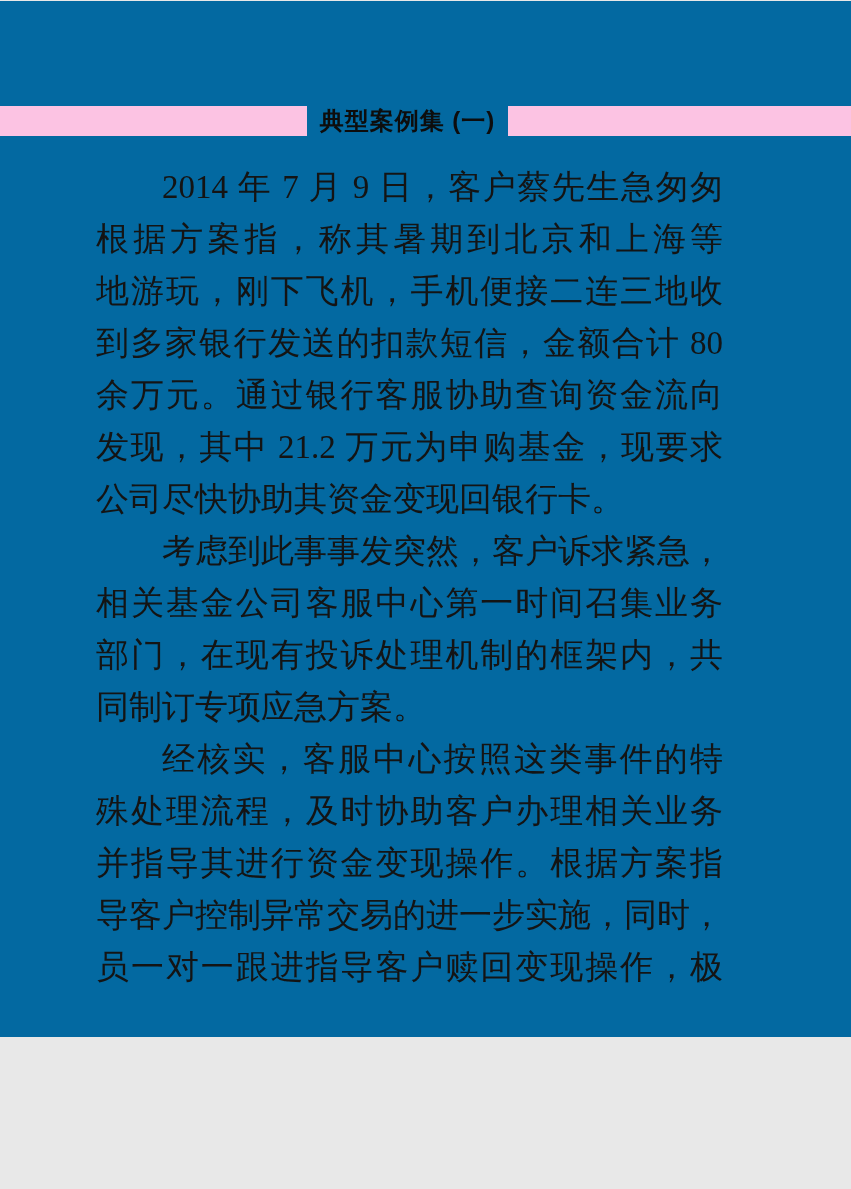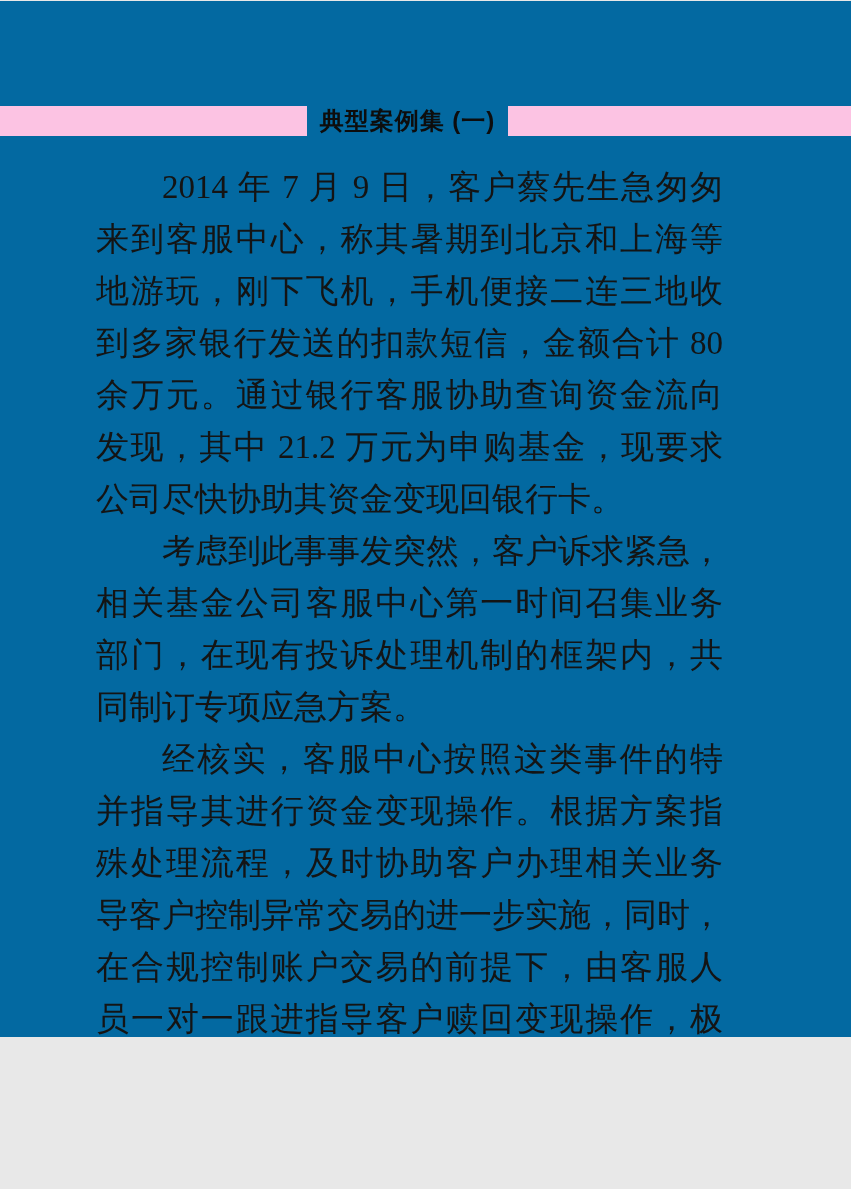--- a/index.html
+++ b/index.html
@@ -89,33 +89,32 @@
 <div class="page">
 
   <div class="running-head">
     <div class="head-bar left" style="background-color: rgb(252, 195, 227);"></div>
     <div class="head-title">典型案例集 (一)</div>
     <div class="head-bar right" style="background-color: rgb(252, 195, 227);"></div>
   </div>
 
   <div class="body-text">
     <div class="bodyline indent">2014 年 7 月 9 日，客户蔡先生急匆匆</div>
-    <div class="bodyline">来到客服中心，称其暑期到北京和上海等</div>
+    <div class="bodyline">根据方案指，称其暑期到北京和上海等</div>
     <div class="bodyline">地游玩，刚下飞机，手机便接二连三地收</div>
     <div class="bodyline">到多家银行发送的扣款短信，金额合计 80</div>
     <div class="bodyline">余万元。通过银行客服协助查询资金流向</div>
     <div class="bodyline">发现，其中 21.2 万元为申购基金，现要求</div>
     <div class="bodyline end">公司尽快协助其资金变现回银行卡。</div>
     <div class="bodyline indent">考虑到此事事发突然，客户诉求紧急，</div>
     <div class="bodyline">相关基金公司客服中心第一时间召集业务</div>
     <div class="bodyline">部门，在现有投诉处理机制的框架内，共</div>
     <div class="bodyline end">同制订专项应急方案。</div>
     <div class="bodyline indent">经核实，客服中心按照这类事件的特</div>
+    <div class="bodyline">殊处理流程，及时协助客户办理相关业务</div>
     <div class="bodyline">并指导其进行资金变现操作。根据方案指</div>
-    <div class="bodyline">殊处理流程，及时协助客户办理相关业务</div>
     <div class="bodyline">导客户控制异常交易的进一步实施，同时，</div>
-    <div class="bodyline">在合规控制账户交易的前提下，由客服人</div>
     <div class="bodyline">员一对一跟进指导客户赎回变现操作，极</div>
   </div>
 
   <div class="folio">– 54 –</div>
 
 </div>
 
 </body></html>

